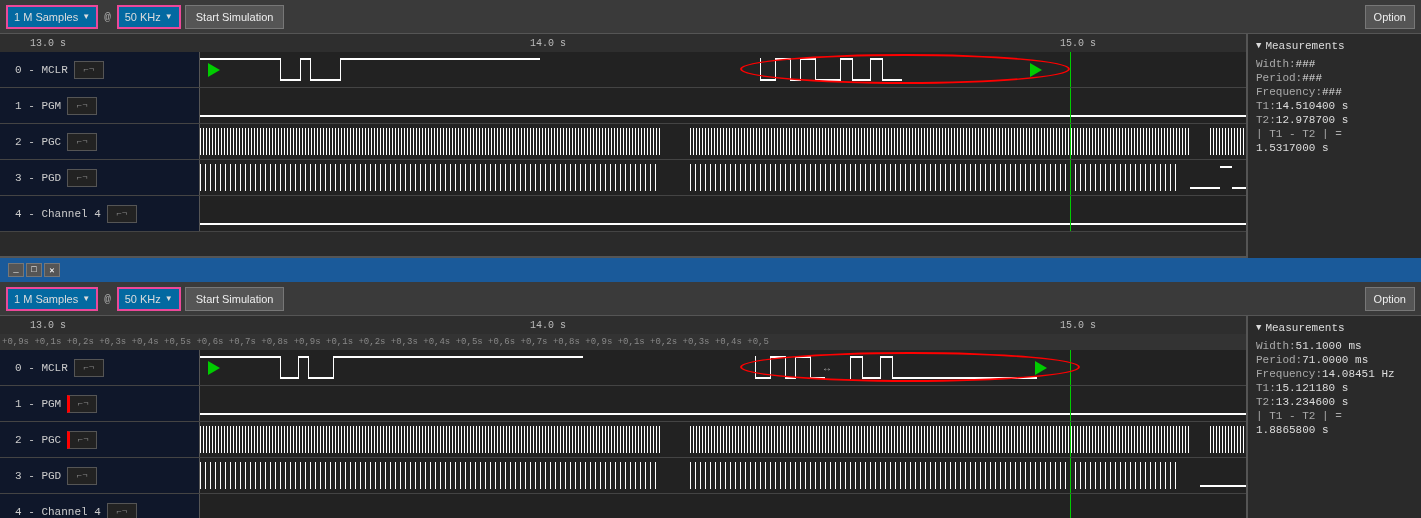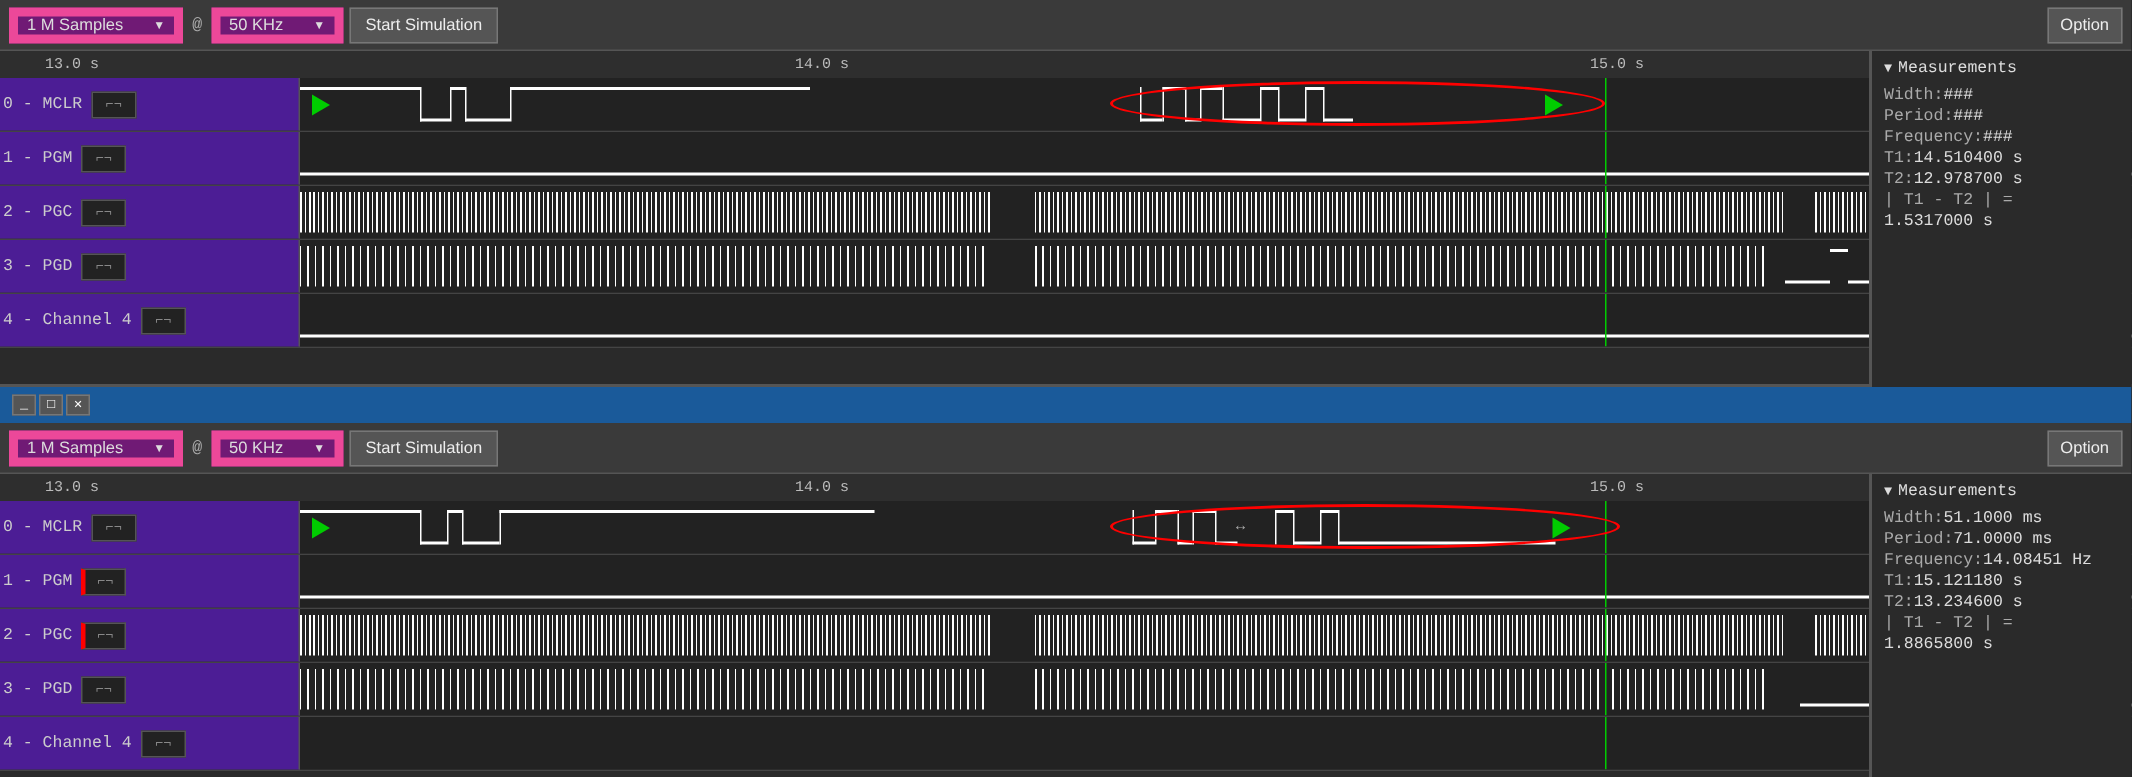--- a/index.html
+++ b/index.html
@@ -24,29 +24,29 @@
       display: flex;
       align-items: center;
       gap: 4px;
       padding: 4px 6px;
       background: #3a3a3a;
       border-bottom: 1px solid #555;
       height: 34px;
     }
 
     .dropdown-btn {
-      background: #701a75;
-      border: 6px solid #ec4899;
+      background: #0369a1;
+      border: 2px solid #ec4899;
       color: #ddd;
       padding: 2px 6px;
       font-size: 11px;
       cursor: pointer;
       display: flex;
       align-items: center;
-      gap: 20px;
+      gap: 4px;
       height: 24px;
     }
     .dropdown-btn .arrow {
       font-size: 8px;
     }
 
     .at-label {
       color: #aaa;
       font-size: 11px;
       padding: 0 2px;
@@ -109,24 +109,24 @@
     .signal-row {
       display: flex;
       height: 36px;
       border-bottom: 1px solid #444;
       position: relative;
     }
 
     .signal-label {
       width: 200px;
       min-width: 200px;
-      background: #4c1d95;
-      display: flex;
-      align-items: center;
-      padding: 0 2px;
+      background: #0f172a;
+      display: flex;
+      align-items: center;
+      padding: 0 15px;
       border-right: 1px solid #555;
       font-size: 11px;
       color: #ccc;
       gap: 6px;
     }
 
     .signal-icon {
       width: 30px;
       height: 18px;
       background: #222;
@@ -465,20 +465,23 @@
     </button>
     <button class="sim-btn">Start Simulation</button>
     <button class="option-btn">Option</button>
   </div>
 
   <div class="ruler-row1" style="height:18px; background:#2e2e2e;">
     <span style="position:absolute; left:30px; font-size:10px; color:#bbb;">13.0 s</span>
     <span style="position:absolute; left:530px; font-size:10px; color:#bbb;">14.0 s</span>
     <span style="position:absolute; left:1060px; font-size:10px; color:#bbb;">15.0 s</span>
   </div>
+  <div class="ruler-row2" style="height:16px; font-size:9px; color:#888; letter-spacing:0px; background:#333; white-space:nowrap; overflow:hidden; padding-left:2px;">
+    <span style="font-size:9px;">+0,9s    +0,1s +0,2s +0,3s +0,4s +0,5s +0,6s +0,7s +0,8s +0,9s    +0,1s +0,2s +0,3s +0,4s +0,5s +0,6s +0,7s +0,8s +0,9s    +0,1s +0,2s +0,3s +0,4s +0,5</span>
+  </div>
 
   <div class="signal-area">
 
     <div class="signal-row">
       <div class="signal-label">
         <span>0 - MCLR</span>
         <div class="signal-icon">⌐¬</div>
       </div>
       <div class="signal-track">
         <div class="play-marker" style="left:8px;"></div>

